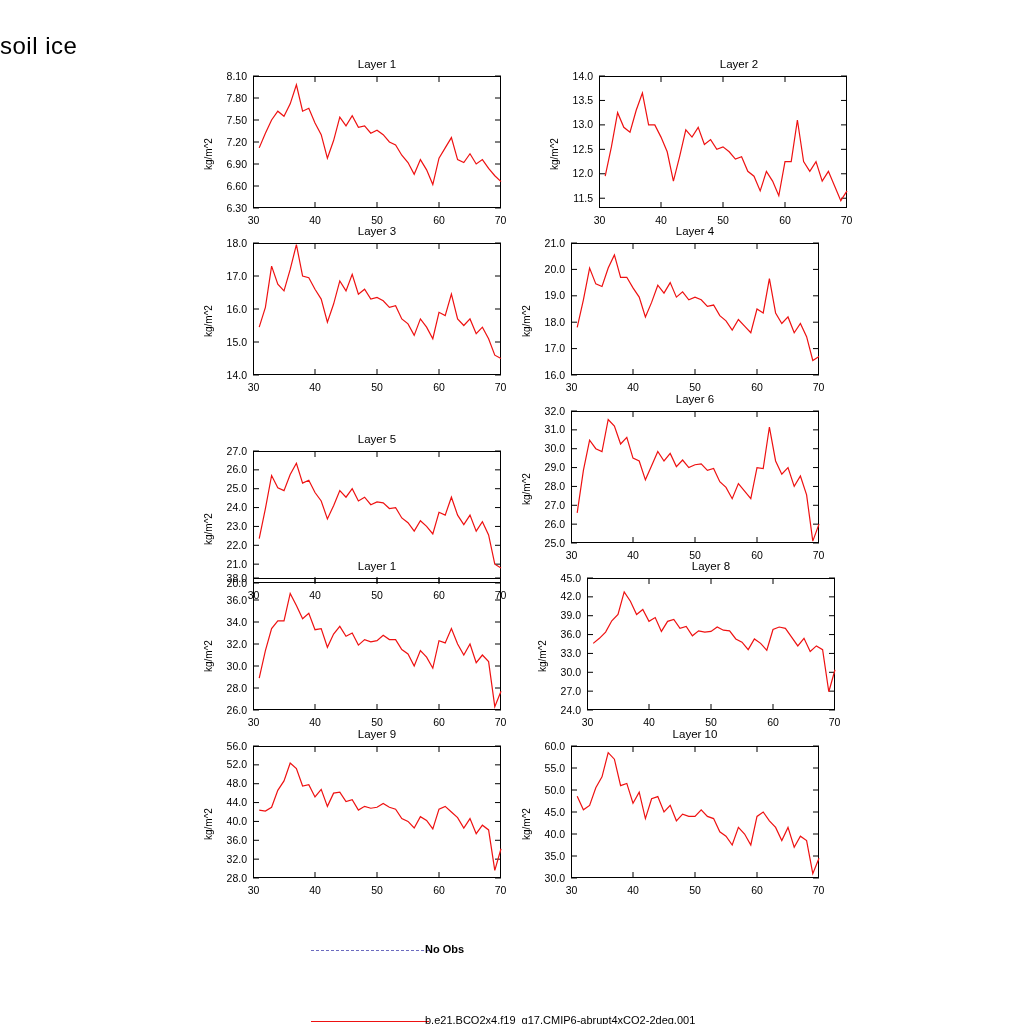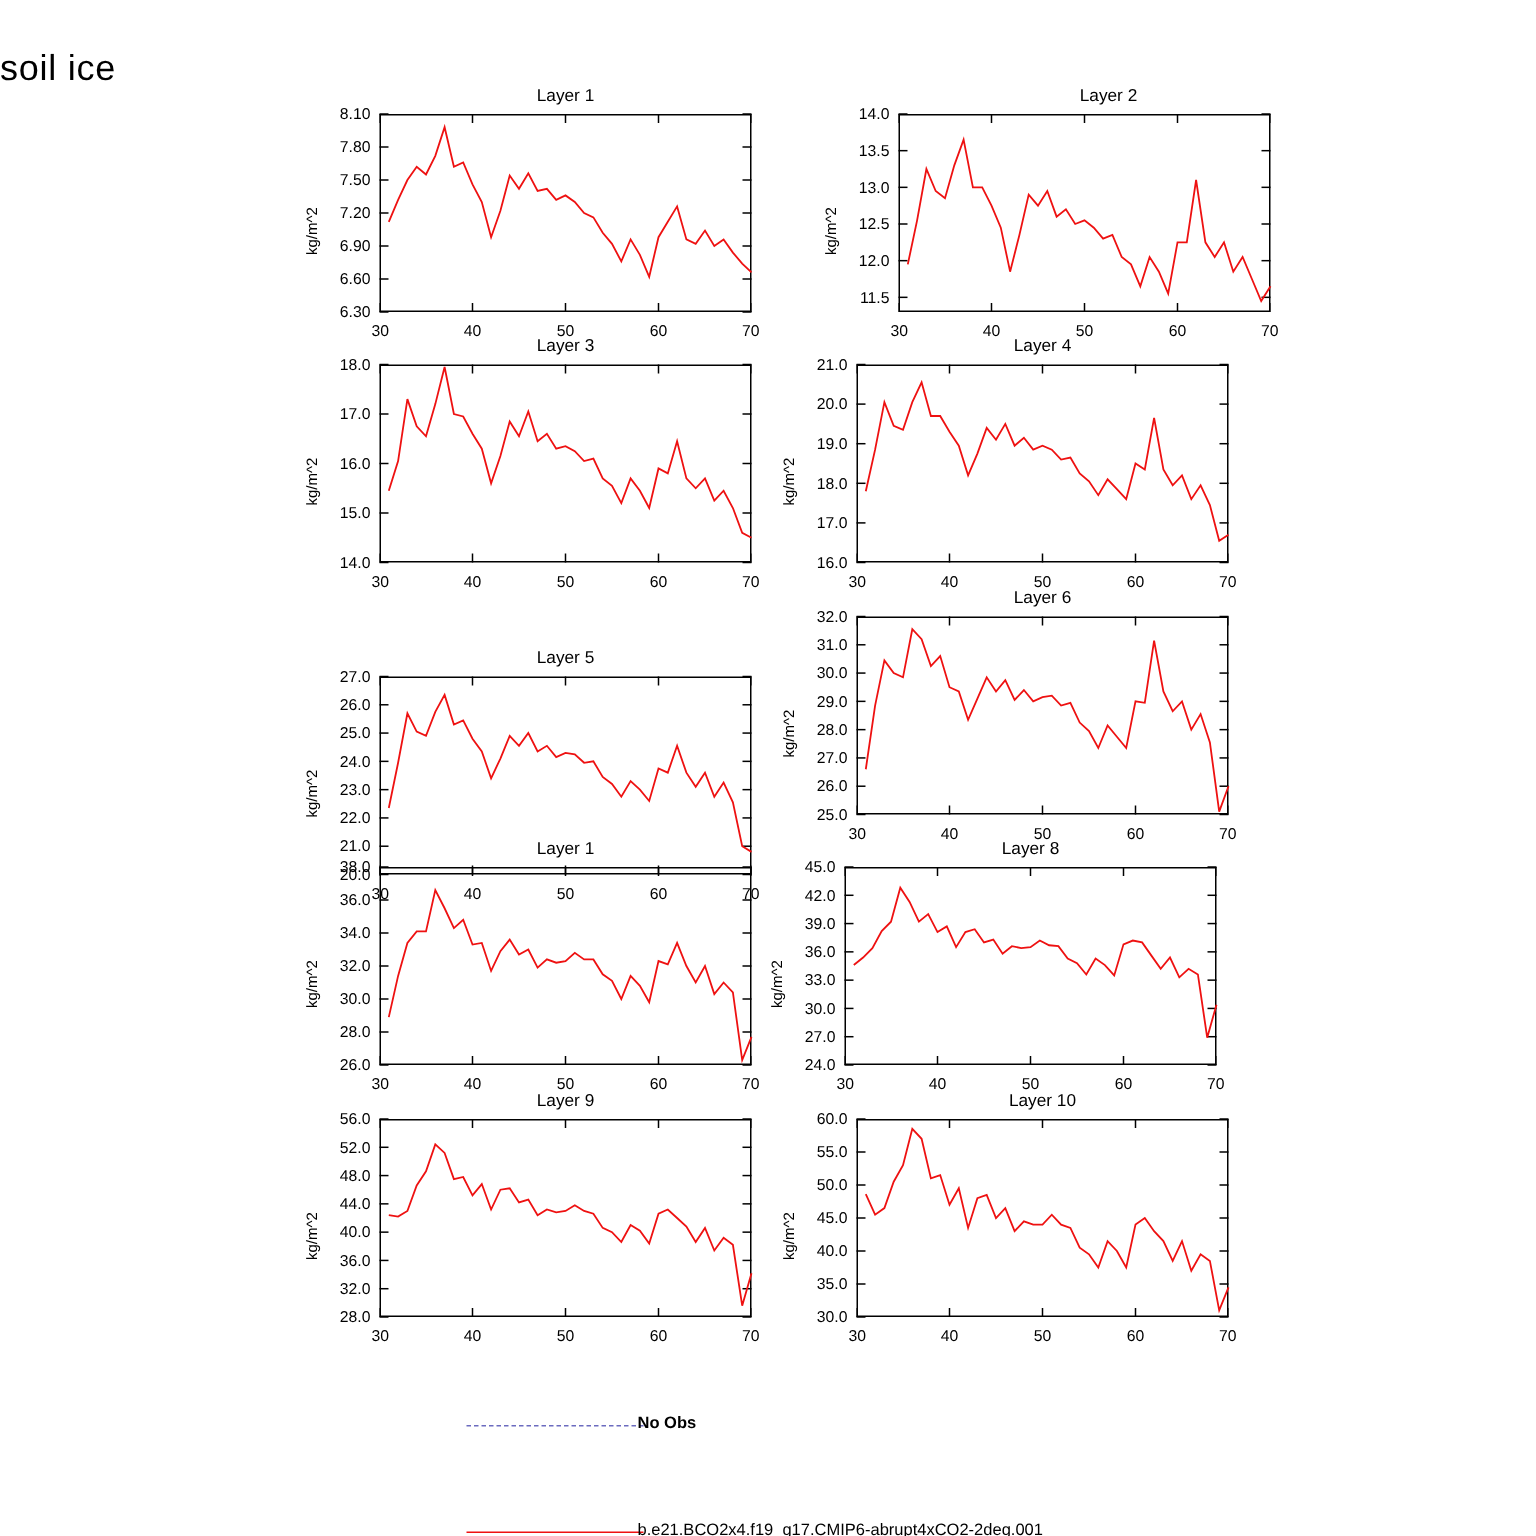--- a/index.html
+++ b/index.html
@@ -371,21 +371,21 @@
         <text x="124" y="148" text-anchor="middle" class="tick-text">50</text>
         <line x1="186" x2="186" y1="132" y2="126" stroke="#000" stroke-width="1"></line>
         <line x1="186" x2="186" y1="0" y2="6" stroke="#000" stroke-width="1"></line>
         <text x="186" y="148" text-anchor="middle" class="tick-text">60</text>
         <line x1="247.5" x2="247.5" y1="132" y2="126" stroke="#000" stroke-width="1"></line>
         <line x1="247.5" x2="247.5" y1="0" y2="6" stroke="#000" stroke-width="1"></line>
         <text x="247.5" y="148" text-anchor="middle" class="tick-text">70</text>
         <polyline points="6.20,100.10 12.40,72.60 18.60,50.60 24.80,42.90 31.00,42.90 37.20,15.40 43.40,27.50 49.60,40.70 55.80,35.20 62.00,51.70 68.20,50.60 74.40,69.30 80.60,56.10 86.80,48.40 93.00,58.30 99.20,55.00 105.40,67.10 111.60,61.60 117.80,63.80 124.00,62.70 130.20,57.20 136.40,61.60 142.60,61.60 148.80,71.50 155.00,75.90 161.20,88.00 167.40,72.60 173.60,79.20 179.80,90.20 186.00,62.70 192.20,64.90 198.40,50.60 204.60,66.00 210.80,77.00 217.00,66.00 223.20,84.70 229.40,77.00 235.60,83.60 241.80,128.70 248.00,113.30" fill="none" stroke="#ee1111" stroke-width="1.2"></polyline>
       </svg>
     </div>
-    <div class="panel" style="left: 563px; top: 578px; width: 248px; height: 132px;">
+    <div class="panel" style="left: 587px; top: 578px; width: 248px; height: 132px;">
       <div class="panel-title">Layer 8</div>
       <div class="axis-label-y" style="left: -50px; top: 94px;">kg/m^2</div>
       <svg class="plot-svg" width="248" height="132" overflow="visible">
         <rect x="0.5" y="0.5" width="247" height="131" fill="none" stroke="#000" stroke-width="1"></rect>
         <line x1="0" x2="6" y1="132" y2="132" stroke="#000" stroke-width="1"></line>
         <line x1="248" x2="242" y1="132" y2="132" stroke="#000" stroke-width="1"></line>
         <text x="-6" y="135.5" text-anchor="end" class="tick-text">24.0</text>
         <line x1="0" x2="6" y1="113.14285714285714" y2="113.14285714285714" stroke="#000" stroke-width="1"></line>
         <line x1="248" x2="242" y1="113.14285714285714" y2="113.14285714285714" stroke="#000" stroke-width="1"></line>
         <text x="-6" y="116.64285714285714" text-anchor="end" class="tick-text">27.0</text>

